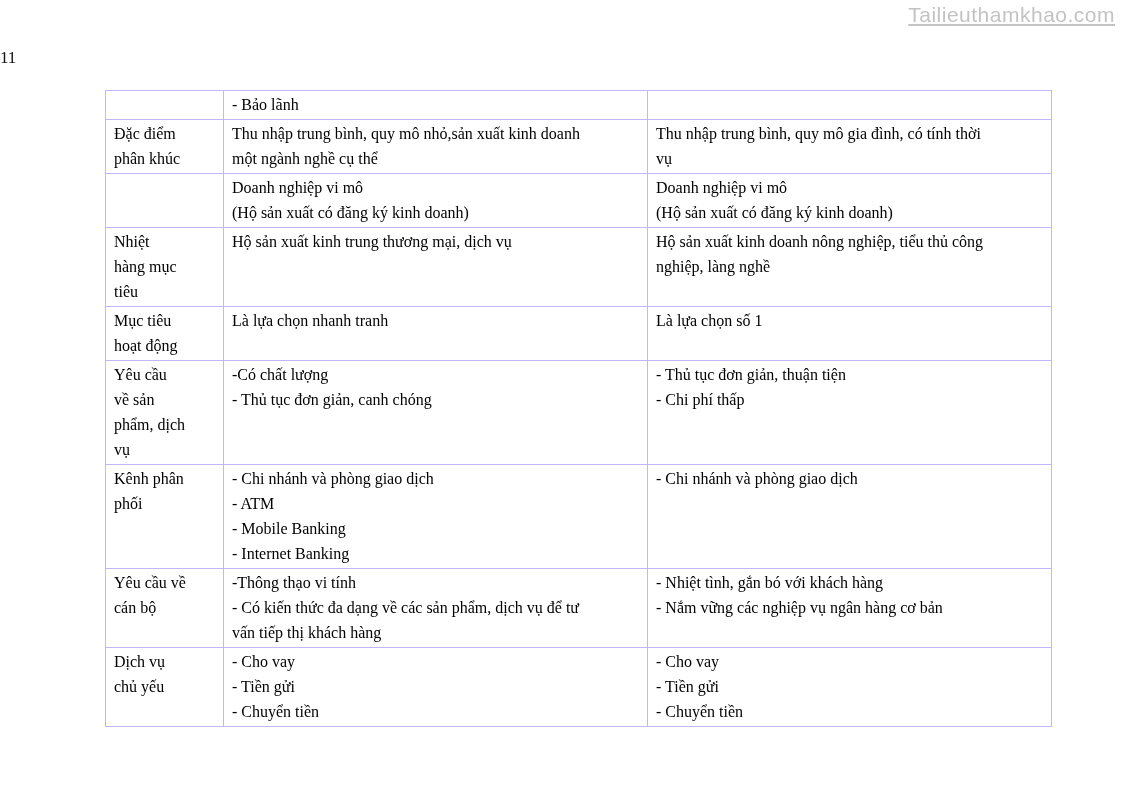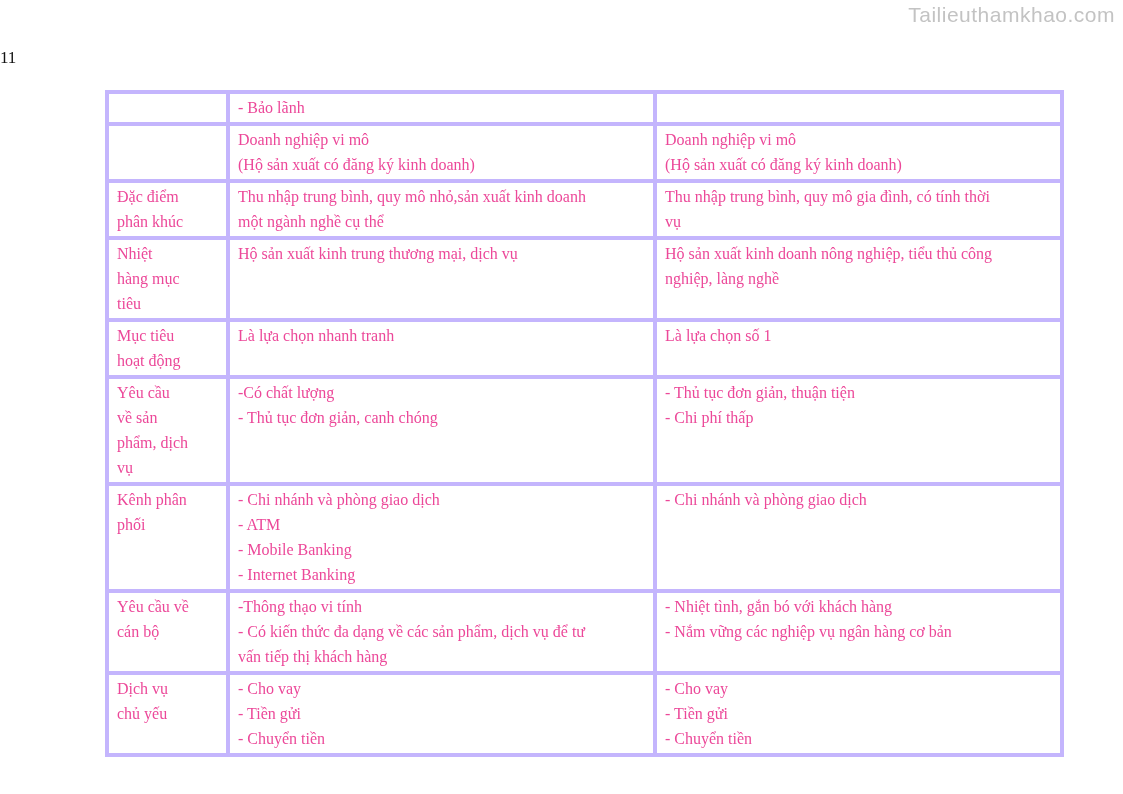--- a/index.html
+++ b/index.html
@@ -19,46 +19,47 @@
     background: #ffffff;
   }
   .watermark {
     position: absolute;
     top: 3px;
     right: 8px;
     font-family: "Liberation Sans", sans-serif;
     font-size: 21px;
     color: #c3c3c3;
     letter-spacing: 0.5px;
+    text-decoration: underline;
   }
   .page-number {
     position: absolute;
     top: 48px;
     left: 0;
     width: 100%;
     text-align: left;
     font-size: 17px;
     color: #111111;
   }
   table.doc-table {
     position: absolute;
     top: 90px;
     left: 105px;
     width: 943px;
     border-collapse: collapse;
     table-layout: fixed;
   }
   table.doc-table td {
-    border: 4px solid #c4b5fd;
+    border: 1px solid #c4b5fd;
     vertical-align: top;
     padding: 1px 8px 2px 8px;
     font-size: 16px;
     line-height: 25px;
     white-space: pre-line;
-    color: #ec4899;
+    color: #000000;
   }
   td.c1 { width: 101px; }
   td.c2 { width: 407px; }
   td.c3 { width: 387px; }
 </style>
 </head>
 <body>
 
 <div class="page">
 
@@ -67,33 +68,33 @@
   <div class="page-number">11</div>
 
   <table class="doc-table">
     <tbody>
       <tr>
         <td class="c1"></td>
         <td class="c2">- Bảo lãnh</td>
         <td class="c3"></td>
       </tr>
       <tr>
-        <td class="c1"></td>
-        <td class="c2">Doanh nghiệp vi mô
-(Hộ sản xuất có đăng ký kinh doanh)</td>
-        <td class="c3">Doanh nghiệp vi mô
-(Hộ sản xuất có đăng ký kinh doanh)</td>
-      </tr>
-      <tr>
         <td class="c1">Đặc điểm
 phân khúc</td>
         <td class="c2">Thu nhập trung bình, quy mô nhỏ,sản xuất kinh doanh
 một ngành nghề cụ thể</td>
         <td class="c3">Thu nhập trung bình, quy mô gia đình, có tính thời
 vụ</td>
+      </tr>
+      <tr>
+        <td class="c1"></td>
+        <td class="c2">Doanh nghiệp vi mô
+(Hộ sản xuất có đăng ký kinh doanh)</td>
+        <td class="c3">Doanh nghiệp vi mô
+(Hộ sản xuất có đăng ký kinh doanh)</td>
       </tr>
       <tr>
         <td class="c1">Nhiệt
 hàng mục
 tiêu</td>
         <td class="c2">Hộ sản xuất kinh trung thương mại, dịch vụ</td>
         <td class="c3">Hộ sản xuất kinh doanh nông nghiệp, tiểu thủ công
 nghiệp, làng nghề</td>
       </tr>
       <tr>

